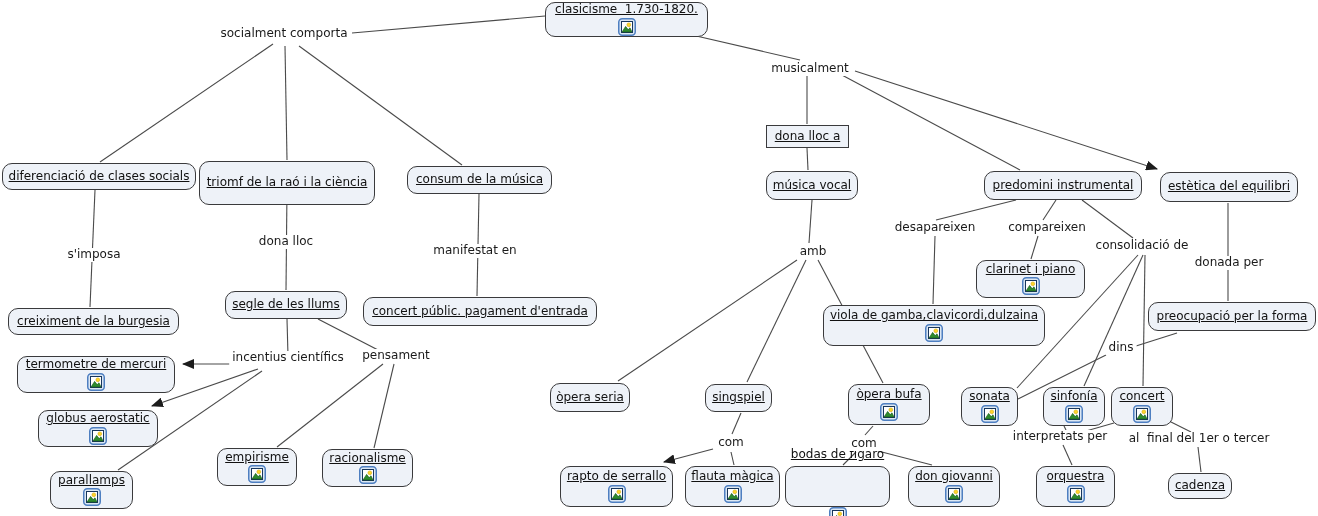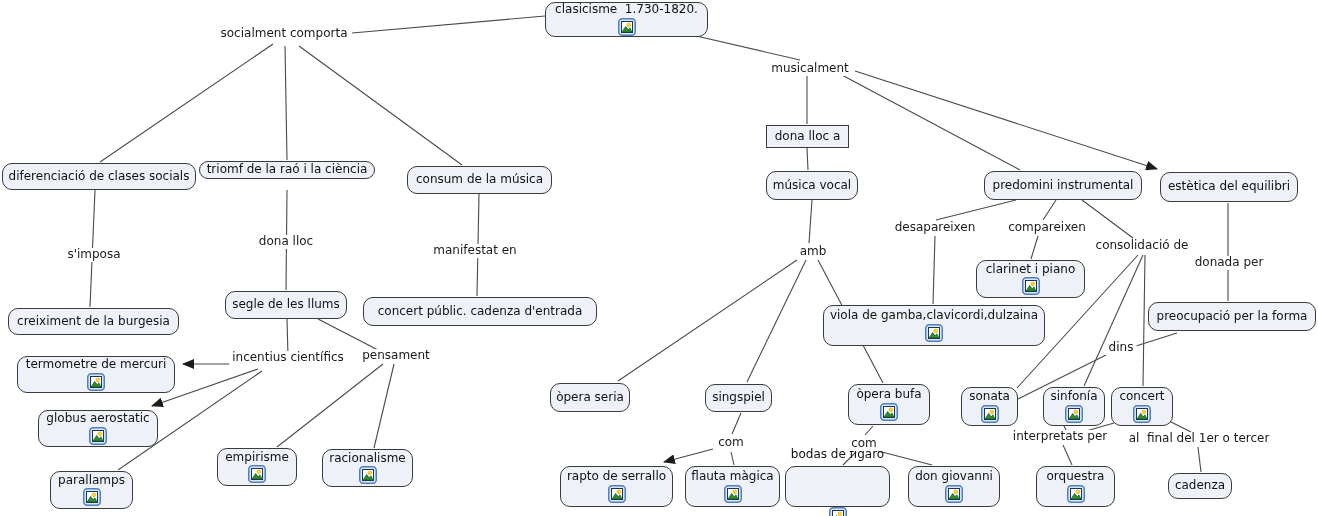--- a/index.html
+++ b/index.html
@@ -22,21 +22,21 @@
     align-items:center;
     justify-content:center;
     text-align:center;
     padding:1px 3px;
     z-index:2;
     color:#111111;
     font-size:12px;
     line-height:1.15;
     cursor:default;
   }
-  .node .node-label { white-space:pre; }
+  .node .node-label { white-space:pre;text-decoration:underline; }
   .node .image-icon { display:block; margin-top:1px; flex:0 0 auto; }
   .link-label {
     position:absolute;
     transform:translateX(-50%);
     z-index:3;
     background:#ffffff;
     padding:0 3px;
     color:#1a1a1a;
     font-size:12px;
     line-height:1.15;
@@ -105,34 +105,34 @@
       <svg class="image-icon" width="18" height="18" viewBox="0 0 18 18">
         <rect x="0.75" y="0.75" width="16.5" height="16.5" rx="3.5" fill="#dbe7f3" stroke="#4e7fc1" stroke-width="1.5"></rect>
         <rect x="3.5" y="3.5" width="11" height="11" fill="#ffffff" stroke="#17365d" stroke-width="1"></rect>
         <circle cx="10.8" cy="6.8" r="1.9" fill="#ffd42a" stroke="#c8a000" stroke-width="0.5"></circle>
         <path d="M4 14 L7.6 8.4 L10.2 11.6 L12 9.8 L14 14 Z" fill="#2e8b2e" stroke="#145214" stroke-width="0.6"></path>
       </svg>
     </div>
     <div class="node" style="left: 2px; top: 163px; width: 194px; height: 27px;">
       <span class="node-label">diferenciació de clases socials</span>
     </div>
-    <div class="node" style="left: 199px; top: 161px; width: 176px; height: 18px;">
+    <div class="node" style="left: 199px; top: 161px; width: 176px; height: 44px;">
       <span class="node-label">triomf de la raó i la ciència</span>
     </div>
     <div class="node" style="left: 407px; top: 166px; width: 145px; height: 28px;">
       <span class="node-label">consum de la música</span>
     </div>
     <div class="node" style="left: 8px; top: 308px; width: 171px; height: 27px;">
       <span class="node-label">creiximent de la burgesia</span>
     </div>
     <div class="node" style="left: 225px; top: 291px; width: 122px; height: 28px;">
       <span class="node-label">segle de les llums</span>
     </div>
     <div class="node" style="left: 363px; top: 297px; width: 234px; height: 29px;">
-      <span class="node-label">concert públic. cadenza d'entrada</span>
+      <span class="node-label">concert públic. pagament d'entrada</span>
     </div>
     <div class="node" style="left: 17px; top: 356px; width: 158px; height: 37px;">
       <span class="node-label">termometre de mercuri</span>
       <svg class="image-icon" width="18" height="18" viewBox="0 0 18 18">
         <rect x="0.75" y="0.75" width="16.5" height="16.5" rx="3.5" fill="#dbe7f3" stroke="#4e7fc1" stroke-width="1.5"></rect>
         <rect x="3.5" y="3.5" width="11" height="11" fill="#ffffff" stroke="#17365d" stroke-width="1"></rect>
         <circle cx="10.8" cy="6.8" r="1.9" fill="#ffd42a" stroke="#c8a000" stroke-width="0.5"></circle>
         <path d="M4 14 L7.6 8.4 L10.2 11.6 L12 9.8 L14 14 Z" fill="#2e8b2e" stroke="#145214" stroke-width="0.6"></path>
       </svg>
     </div>

